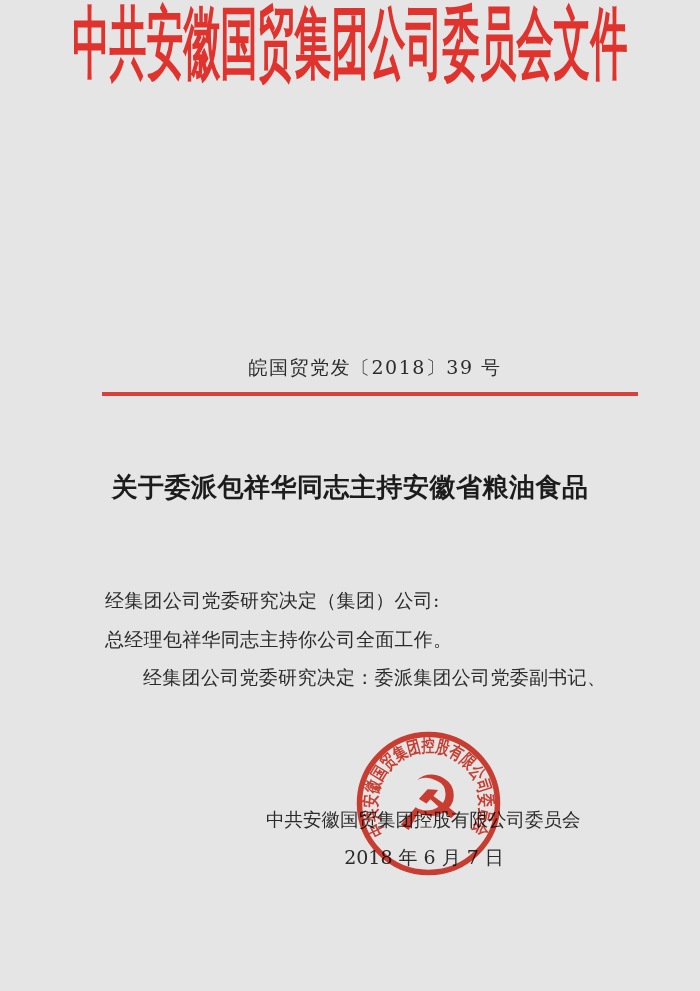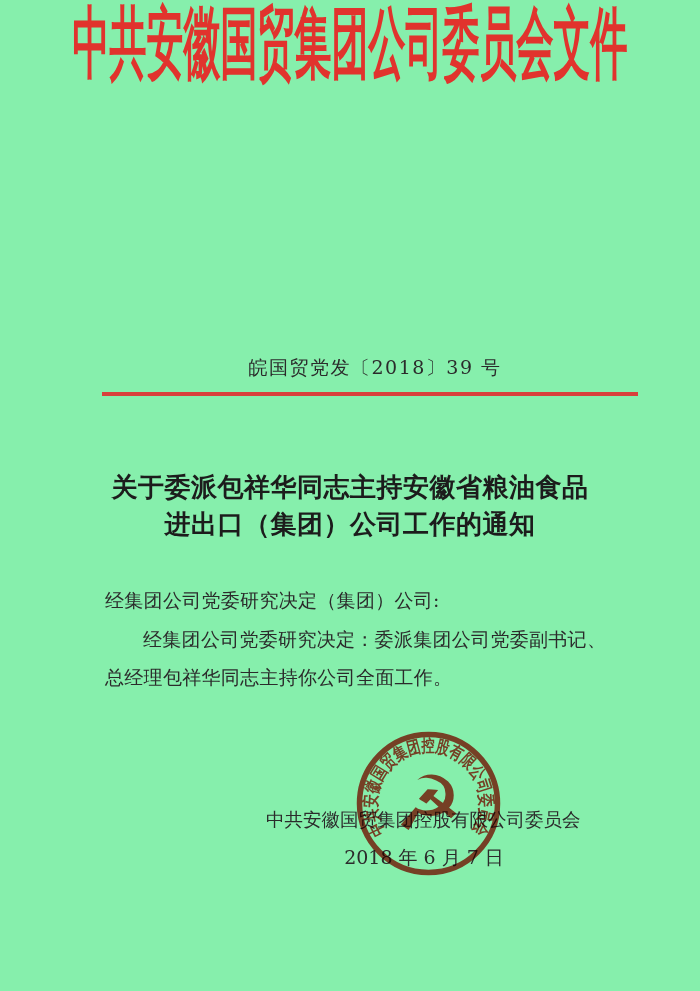--- a/index.html
+++ b/index.html
@@ -4,21 +4,21 @@
 <style>
   html, body { margin: 0; padding: 0; }
   body {
     width: 700px; height: 991px;
     background: #ffffff;
     font-family: "DejaVu Serif", "Liberation Serif", serif;
     color: #2b2b2b;
     position: relative;
     overflow: hidden;
   }
-  .page { position: absolute; inset: 0; background: #86efac; }
+  .page { position: absolute; inset: 0; background: #e5e5e5; }
 
   
   .red-header {
     position: absolute;
     left: 0; top: 196;
     width: 700px; height: 90px;
     display: flex; align-items: center; justify-content: center;
   }
   .red-header .stretched {
     display: inline-block;
@@ -118,27 +118,26 @@
   <div class="red-header">
     <span class="stretched">中共安徽国贸集团公司委员会文件</span>
   </div>
 
   <div class="doc-number">皖国贸党发〔2018〕39 号</div>
 
   <div class="red-line"></div>
 
   <div class="notice-title">
     <div>关于委派包祥华同志主持安徽省粮油食品</div>
-    <div>进出口（集团）公司工作的通知</div>
   </div>
 
   <div class="body-text">
     <div class="line">经集团公司党委研究决定（集团）公司:</div>
+    <div class="line">总经理包祥华同志主持你公司全面工作。</div>
     <div class="line indent">经集团公司党委研究决定：委派集团公司党委副书记、</div>
-    <div class="line">总经理包祥华同志主持你公司全面工作。</div>
   </div>
 
   <div class="sig-org">中共安徽国贸集团控股有限公司委员会</div>
 
   <div class="sig-date">2018 年 6 月 7 日</div>
 
   <svg class="seal" viewBox="0 0 153 153">
     <circle cx="76.5" cy="76.5" r="69" fill="none" stroke-width="5.5" stroke="#dd3526"></circle>
     <path id="sealArc" d="M 33.9 106.3 A 52 52 0 1 1 119.1 106.3" fill="none"></path>
     <text font-size="17.5" fill="#dd3526">

